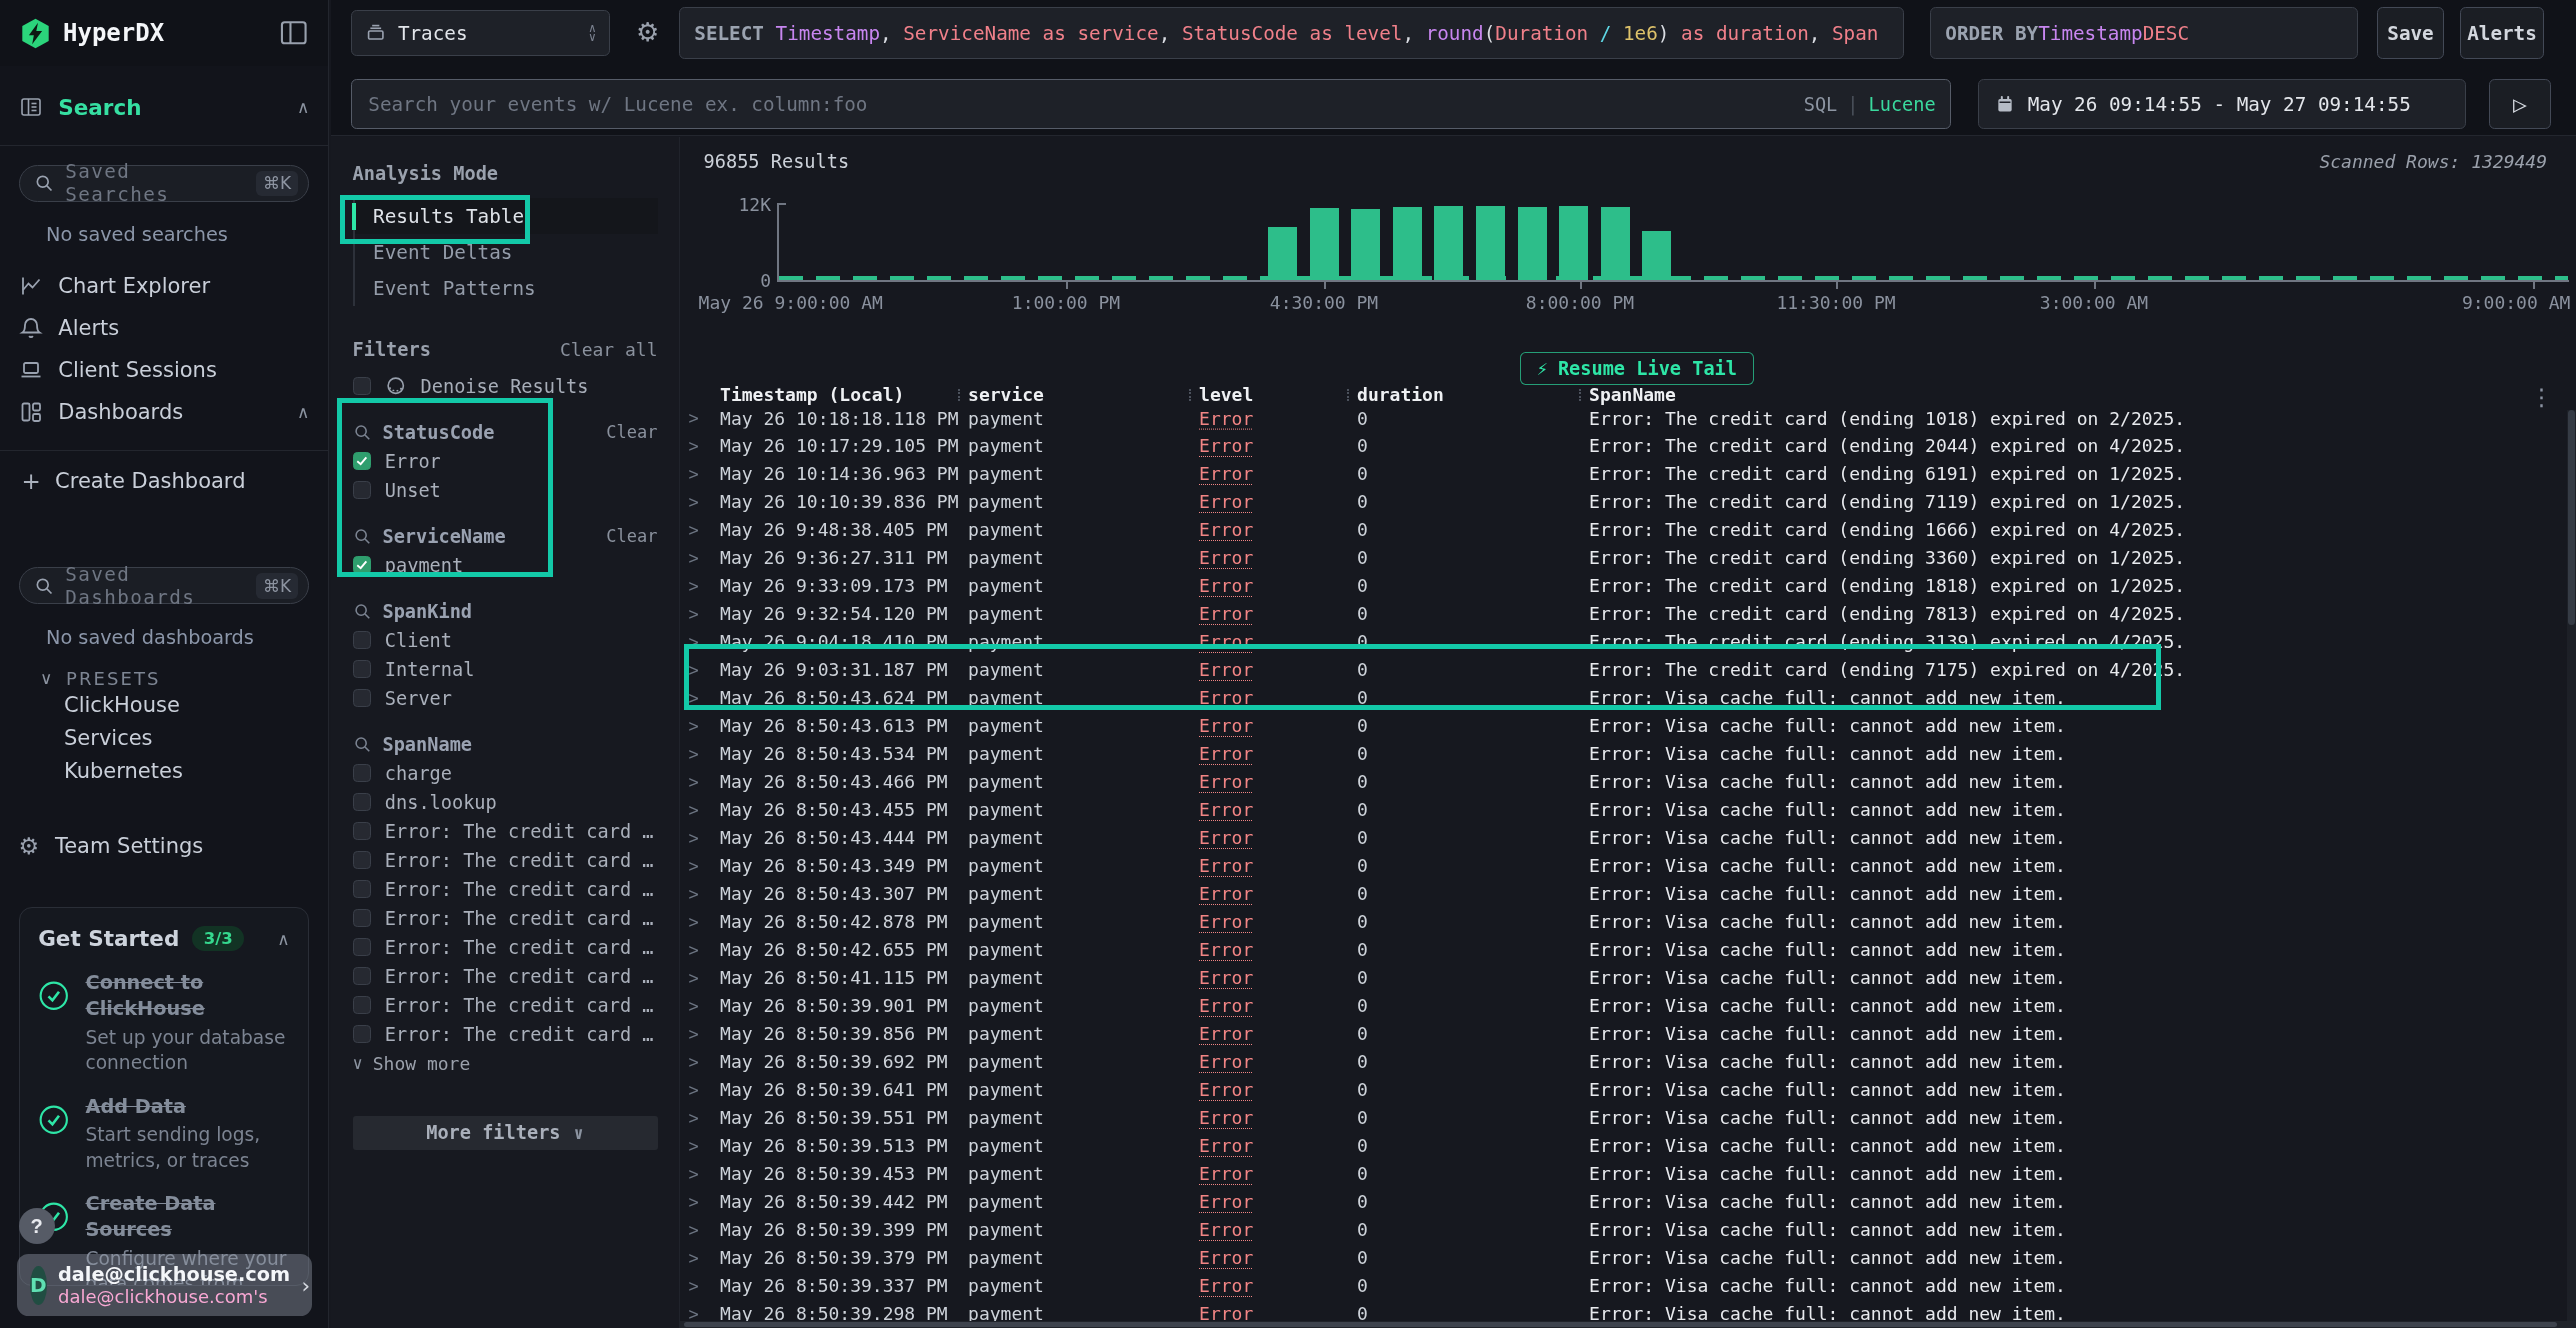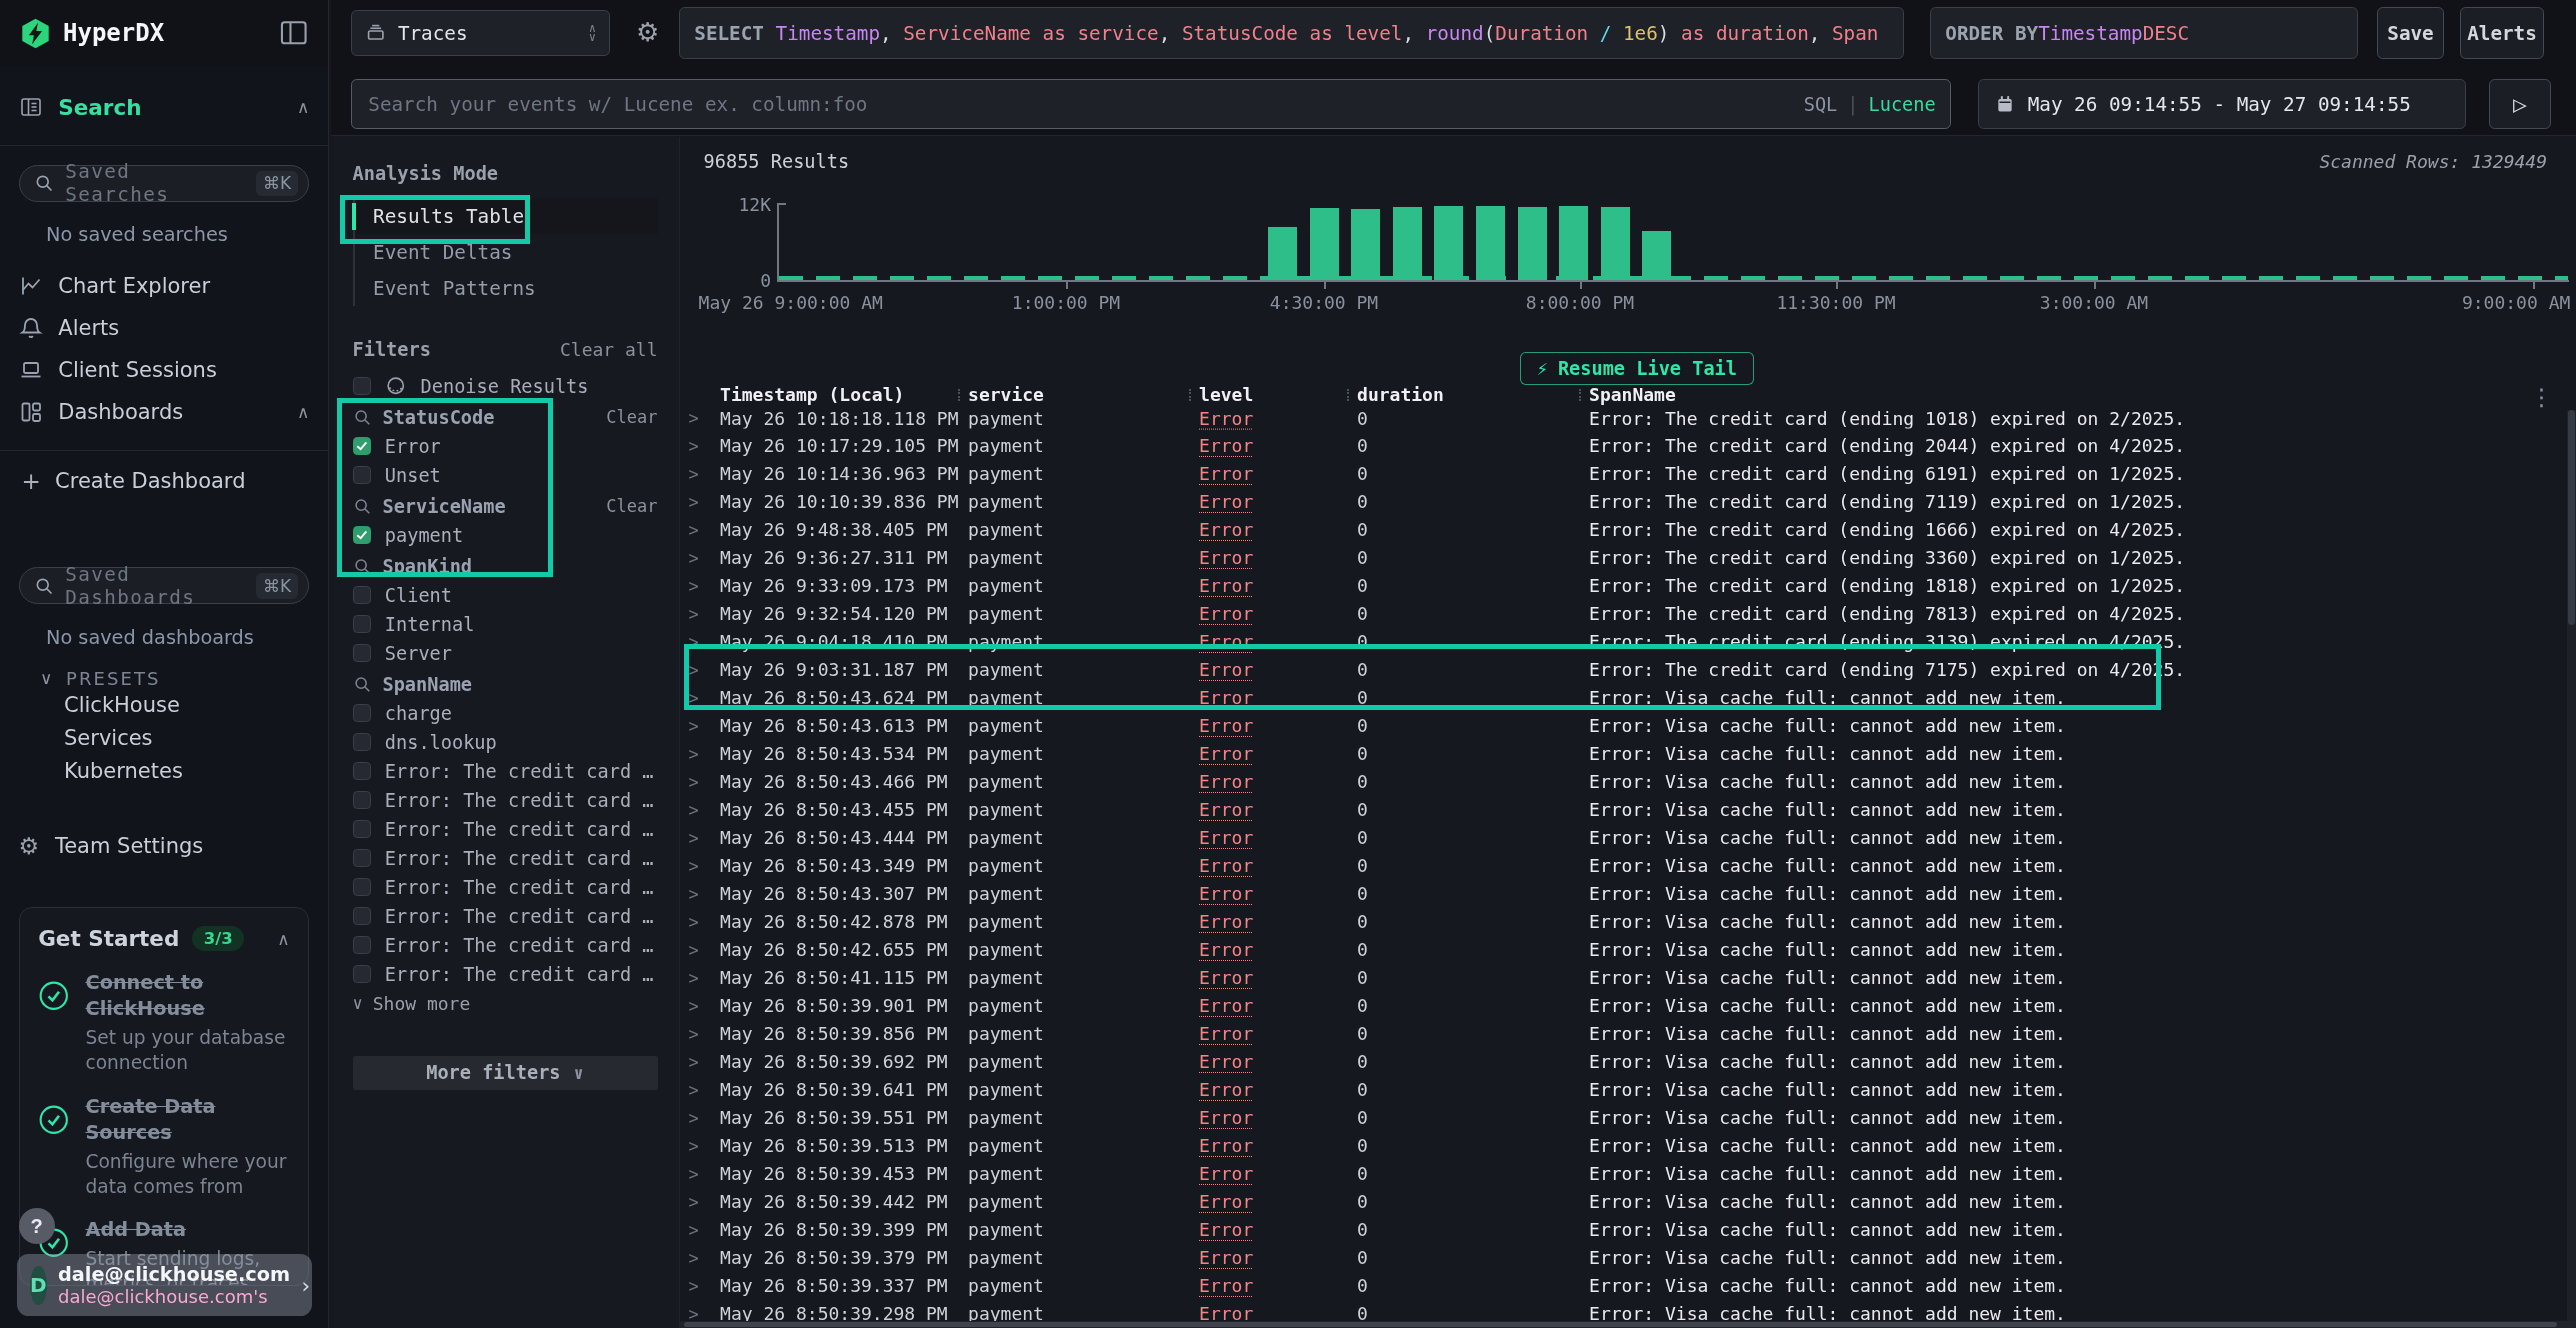--- a/index.html
+++ b/index.html
@@ -98,21 +98,21 @@
   .mode.active{color:#dfe3e9;background:#14161b;}
   .mode.active::before{content:"";position:absolute;left:-2.1px;top:4.3px;bottom:4.3px;width:3.6px;background:#2ee6a7;}
   .filtersrow{margin-top:33px;display:flex;align-items:center;}
   .filtersrow .ptitle{margin:0;flex:1;}
   .clearall{color:#8a919d;font-size:18px;}
   .fopt{height:29px;display:flex;align-items:center;gap:14.3px;font-size:18.6px;color:#aab0bb;}
   .fopt.denoise{margin-top:11.4px;color:#a7adb8;}
   .cb{width:18px;height:18px;border-radius:4.3px;background:#262931;border:1.4px solid #3a3f49;
       display:flex;align-items:center;justify-content:center;flex:0 0 18px;}
   .cb.on{background:#2f9e6e;border-color:#2f9e6e;}
-  .fgroup{margin-top:2px;}
+  .fgroup{margin-top:17px;}
   .fhead{height:29px;display:flex;align-items:center;gap:11.4px;}
   .fhead .gname{font-size:18.6px;font-weight:bold;color:#9aa2b1;flex:1;}
   .fhead .gclear{color:#8a919d;font-size:17px;}
   .fhead .micon{color:#7c8492;display:flex;}
   .showmore{height:29px;display:flex;align-items:center;gap:10px;color:#9aa0ab;font-size:18px;}
   #morefilters{margin-top:38px;width:100%;height:34px;background:#262930;border:none;border-radius:2.9px;
                color:#aab0bb;font-family:"DejaVu Sans Mono",monospace;font-size:18.6px;font-weight:bold;
                display:flex;align-items:center;justify-content:center;gap:13px;}
   .denoise-icon{color:#98a0ad;display:flex;}
 
@@ -302,32 +302,32 @@
               <div class="t">Connect to ClickHouse</div>
               <div class="s">Set up your database connection</div>
             </span>
           </div>
           <div class="gsitem">
             <span class="gsicon"><svg width="31.5" height="31.5" viewBox="0 0 24 24" fill="none">
                 <circle cx="12" cy="12" r="10" stroke="#2ee6a7" stroke-width="1.6"></circle>
                 <polyline points="8,12.5 11,15.5 16,9" stroke="#2ee6a7" stroke-width="2" fill="none"></polyline>
               </svg></span>
             <span class="gstxt">
-              <div class="t">Create Data Sources</div>
-              <div class="s">Configure where your data comes from</div>
+              <div class="t">Add Data</div>
+              <div class="s">Start sending logs, metrics, or traces</div>
             </span>
           </div>
           <div class="gsitem">
             <span class="gsicon"><svg width="31.5" height="31.5" viewBox="0 0 24 24" fill="none">
                 <circle cx="12" cy="12" r="10" stroke="#2ee6a7" stroke-width="1.6"></circle>
                 <polyline points="8,12.5 11,15.5 16,9" stroke="#2ee6a7" stroke-width="2" fill="none"></polyline>
               </svg></span>
             <span class="gstxt">
-              <div class="t">Add Data</div>
-              <div class="s">Start sending logs, metrics, or traces</div>
+              <div class="t">Create Data Sources</div>
+              <div class="s">Configure where your data comes from</div>
             </span>
           </div>
         </div>
 
     </div>
 
     <button class="helpbtn">?</button>
 
     <div class="userchip">
       <span class="avatar">D</span>

